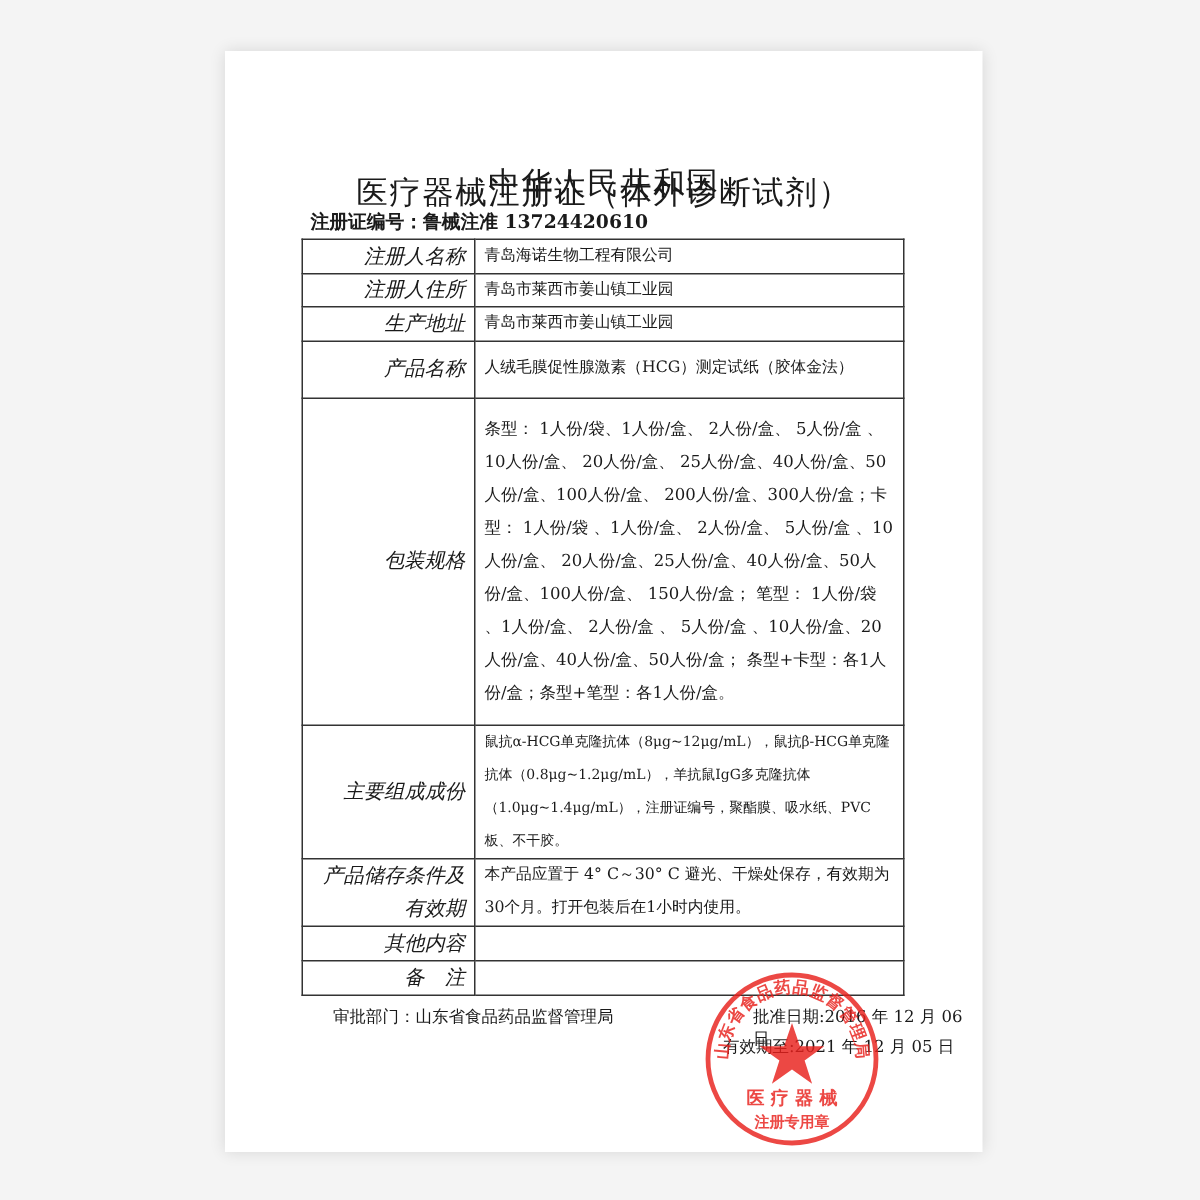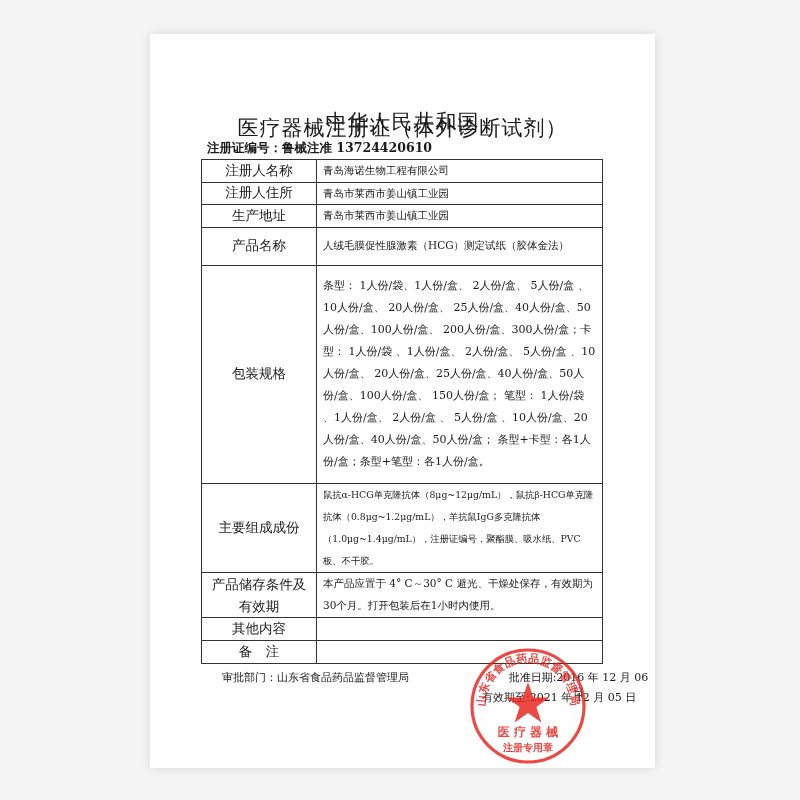--- a/index.html
+++ b/index.html
@@ -23,28 +23,28 @@
     position:absolute; left:57px; top:106px; font-size:12.5px; font-weight:bold;
   }
   table.cert {
     position:absolute; left:51px; top:125px; width:402px; border-collapse:collapse;
     table-layout:fixed;
   }
   table.cert td {
     border:1.2px solid #333; padding:0 6px; vertical-align:middle;
   }
   td.lbl {
-    width:102px; text-align:center; font-family:"DejaVu Sans", "Liberation Sans", sans-serif;
-    font-size:13.5px; padding:0 2px;
+    width:102px; text-align:right; font-family:"DejaVu Sans", "Liberation Sans", sans-serif;
+    font-size:13.5px; padding:0 2px;font-style:italic;
   }
   td.val { font-size:10.5px; line-height:21.5px; }
   td.val.small { font-size:9.3px; line-height:22px; }
   td.val.big { font-size:11px; line-height:22px; }
   .footer {
-    position:absolute; top:636px; font-size:11px;text-align:center;
+    position:absolute; top:636px; font-size:11px;
   }
   .f-dept { left:72px; }
   .f-date1 { left:352px; }
   .f-date2 { left:332px; top:656px; }
   .seal {
     position:absolute; left:318px; top:612px; width:120px; height:120px;
     opacity:0.82; pointer-events:none;
   }
 </style>
 </head>

